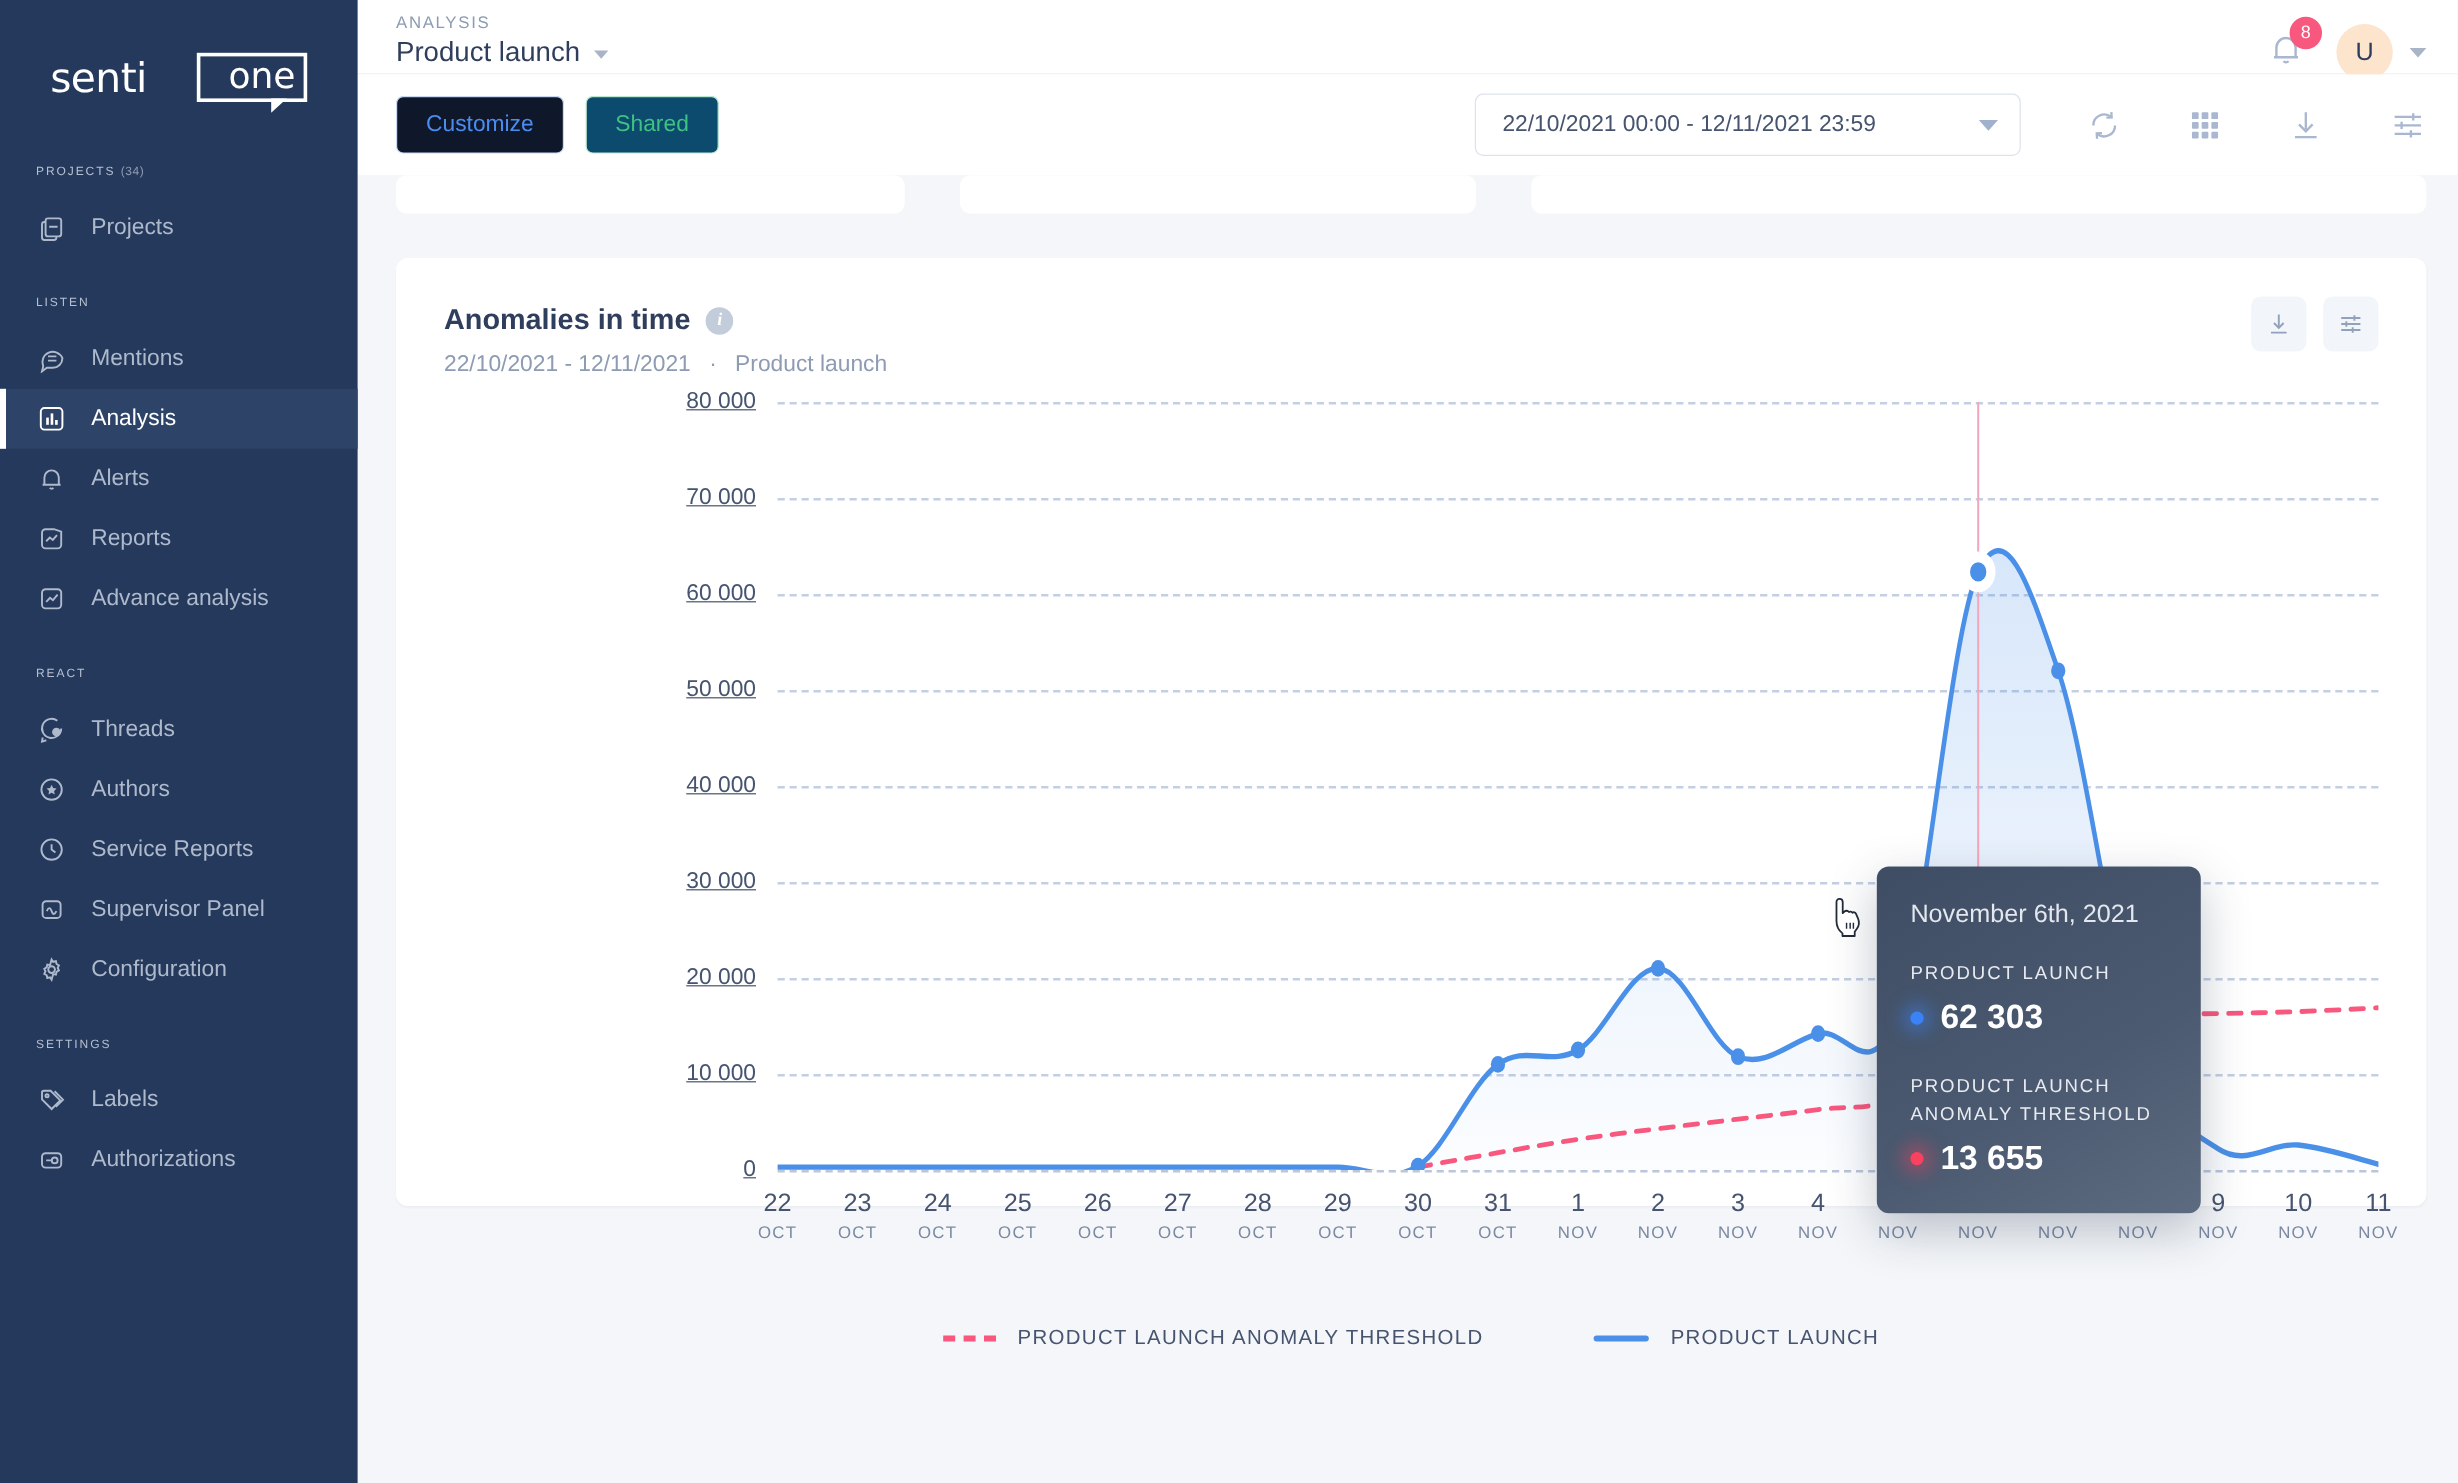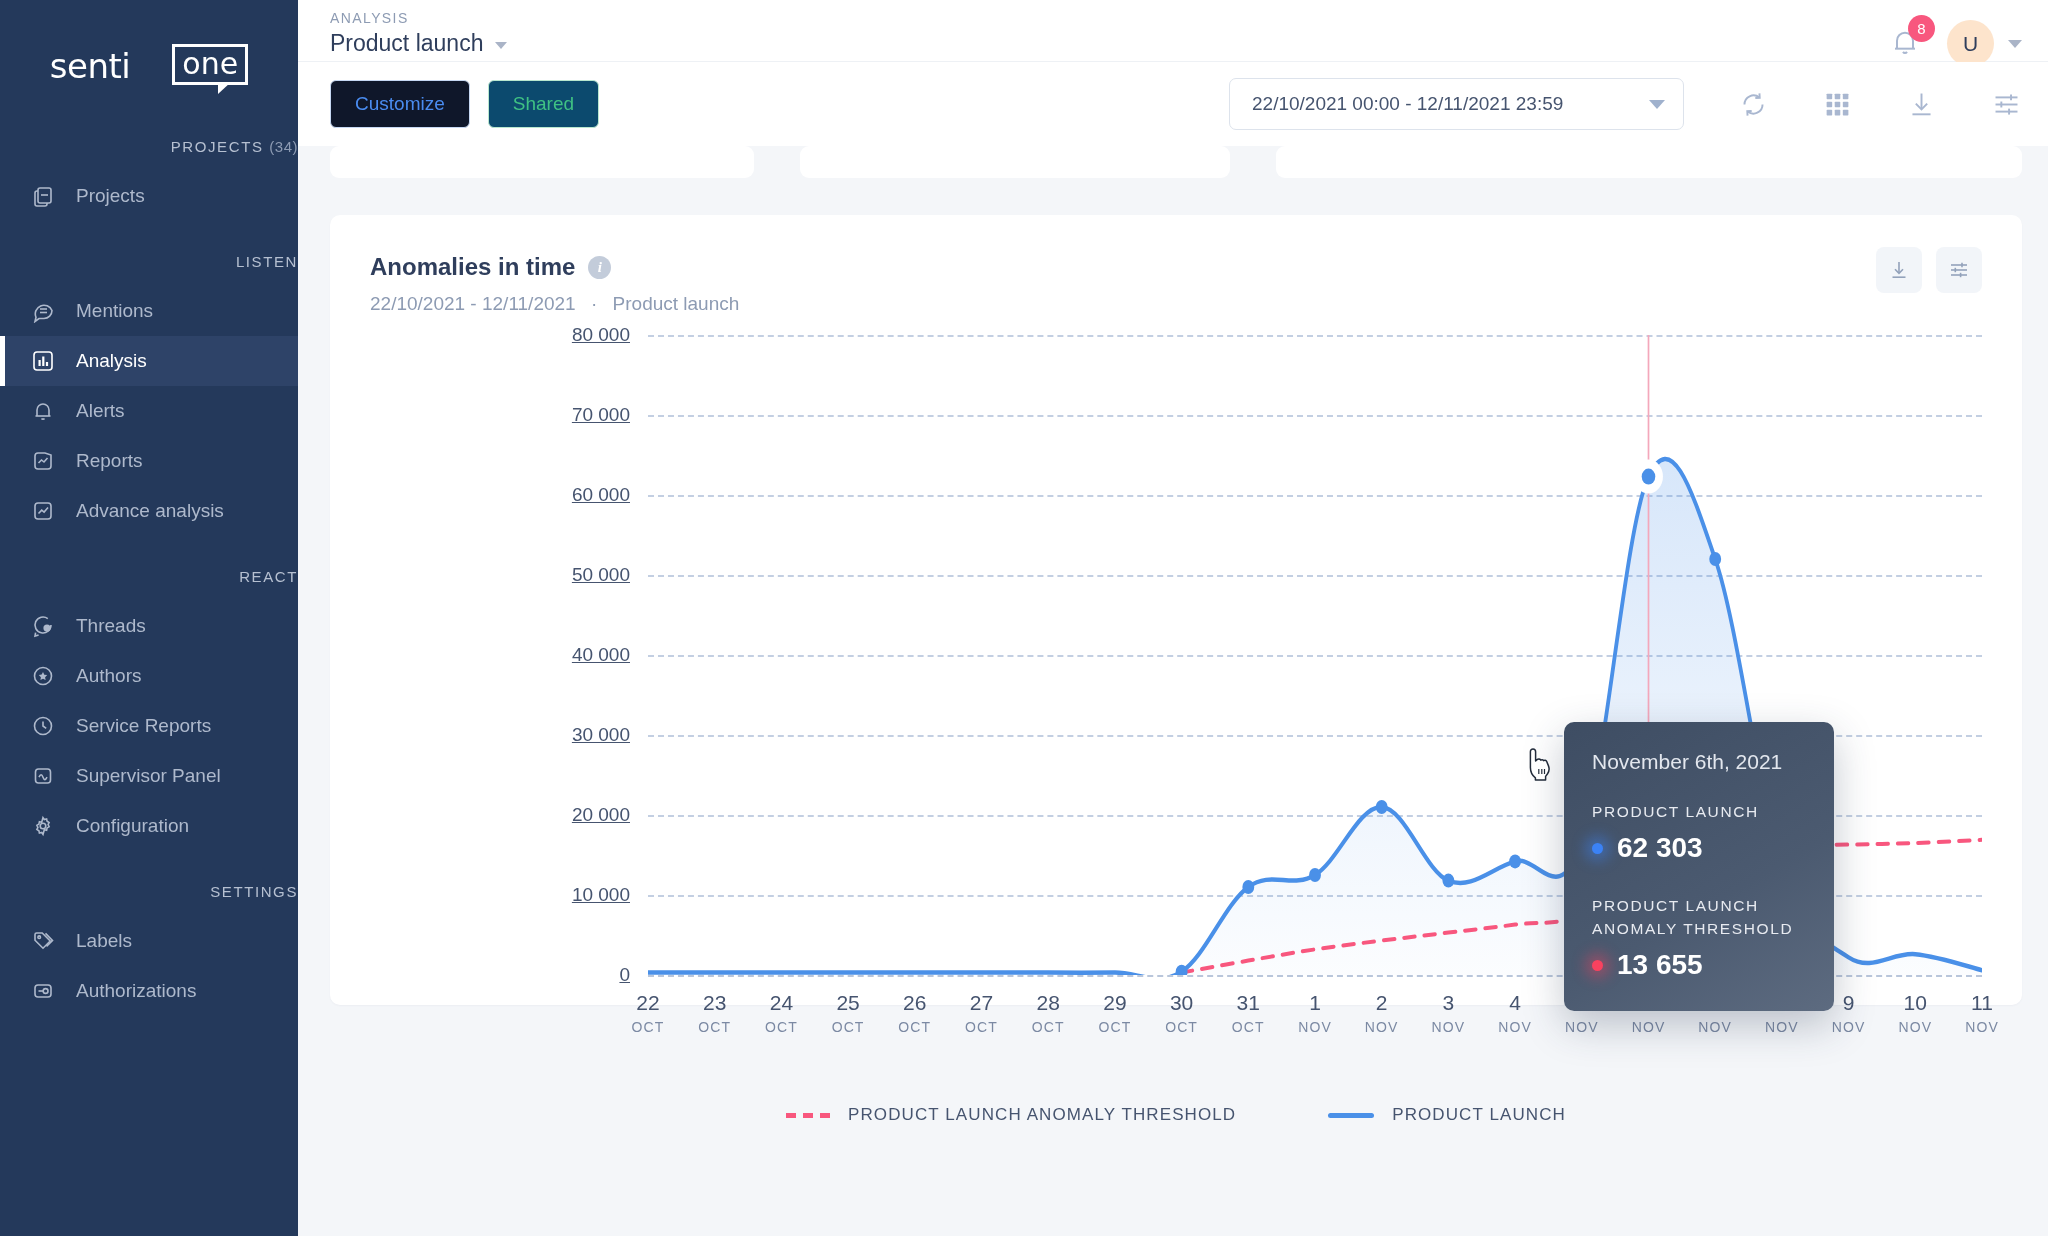--- a/index.html
+++ b/index.html
@@ -18,38 +18,37 @@
     position: relative;
   }
   .logo-wrap { height: 128px; display: flex; align-items: center; justify-content: center; }
   .logo { display: flex; align-items: flex-end; gap: 40px; }
   .logo-senti {
     color: #ffffff; font-size: 34px; letter-spacing: -0.5px;
     font-family: "DejaVu Sans", sans-serif; font-weight: 400;
     line-height: 38px;
   }
   .logo-box {
-    border: 3px solid #ffffff; padding: 1px 7px 2px 7px; margin-left: 2px;
+    border: 3px solid #ffffff; padding: 1px 7px 2px 23px; margin-left: 2px;
     position: relative;
   }
   .logo-one {
     color: #ffffff; font-size: 30px; line-height: 32px;
     font-family: "DejaVu Sans", sans-serif;
   }
   .logo-tail {
     position: absolute; right: 14px; bottom: -12px;
     width: 0; height: 0;
     border-left: 13px solid #ffffff;
     border-bottom: 12px solid transparent;
   }
   .section-label {
-    color: #b6c0d1; font-size: 15px; letter-spacing: 1.6px;
+    color: #b6c0d1; font-size: 10px; letter-spacing: 1.6px;
     padding: 0 0 0 30px; margin-top: 10px; margin-bottom: 16px;
     font-weight: 400;
-    text-align: right;
   }
   .section-label .count { color: #8d9bb3; letter-spacing: 0.5px; }
   .nav-item {
     display: flex; align-items: center; height: 50px;
     padding-left: 30px; color: #aeb9cc; font-size: 19px;
     position: relative; cursor: pointer;
   }
   .nav-item .ic { width: 26px; height: 26px; margin-right: 20px; flex: 0 0 26px;
     display:flex; align-items:center; justify-content:center; }
   .nav-item.active { background: #2e4368; color: #ffffff; }

